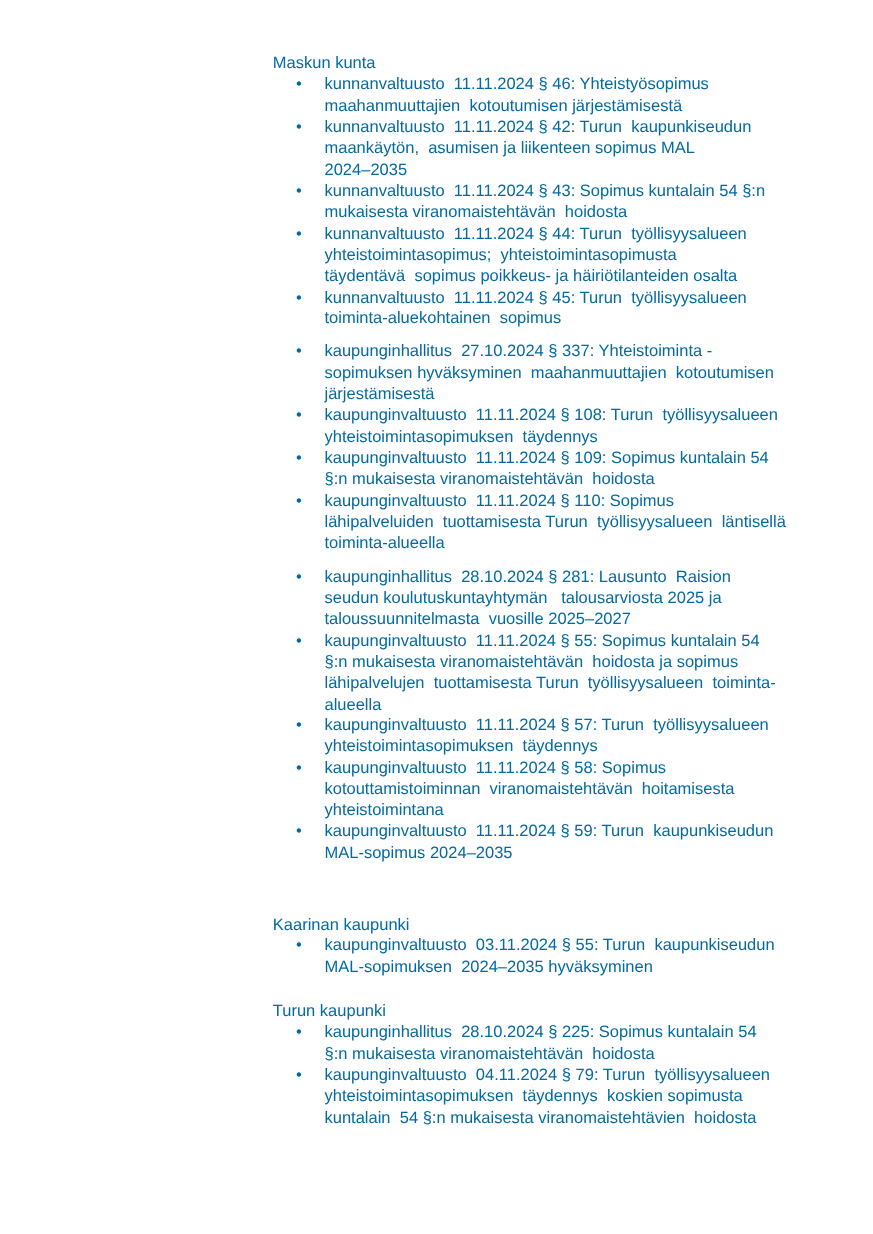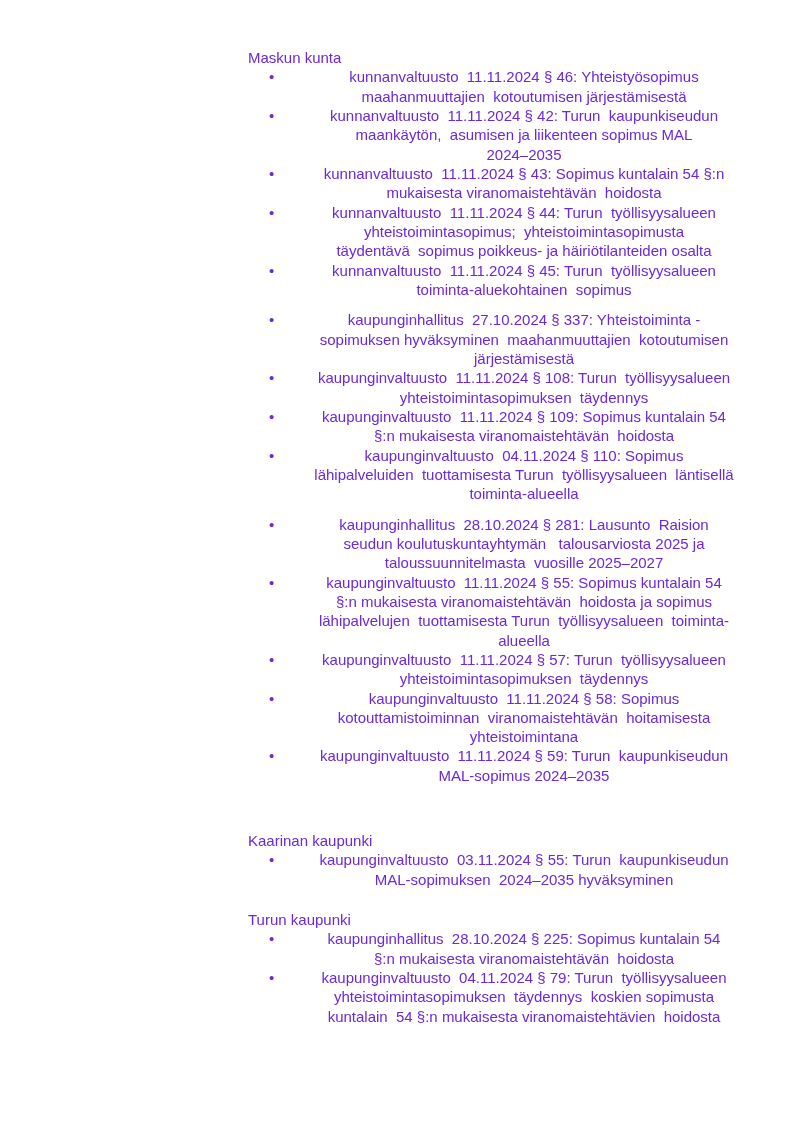--- a/index.html
+++ b/index.html
@@ -48,28 +48,27 @@
     align-items: baseline;
   }
   .bullet {
     flex: 0 0 47px;
     box-sizing: border-box;
     padding-left: 21px;
   }
   .item-text {
     flex: 1 1 auto;
     white-space: pre-wrap;
-    text-align: center;
   }
 </style>
 </head>
 <body style="background: rgb(255, 255, 255);">
 
 <div class="page">
-  <div class="content" style="color: #6d28d9;">
+  <div class="content" style="color: #0369a1;">
 
     <div class="muni-section">
       <div class="section-title">Maskun kunta</div>
       <ul class="decision-list">
         <li class="decision-item">
           <span class="bullet">•</span>
           <span class="item-text">kunnanvaltuusto  11.11.2024 § 46: Yhteistyösopimus
 maahanmuuttajien  kotoutumisen järjestämisestä</span>
         </li>
         <li class="decision-item">
@@ -110,21 +109,21 @@
           <span class="item-text">kaupunginvaltuusto  11.11.2024 § 108: Turun  työllisyysalueen
 yhteistoimintasopimuksen  täydennys</span>
         </li>
         <li class="decision-item">
           <span class="bullet">•</span>
           <span class="item-text">kaupunginvaltuusto  11.11.2024 § 109: Sopimus kuntalain 54
 §:n mukaisesta viranomaistehtävän  hoidosta</span>
         </li>
         <li class="decision-item">
           <span class="bullet">•</span>
-          <span class="item-text">kaupunginvaltuusto  04.11.2024 § 110: Sopimus
+          <span class="item-text">kaupunginvaltuusto  11.11.2024 § 110: Sopimus
 lähipalveluiden  tuottamisesta Turun  työllisyysalueen  läntisellä
 toiminta-alueella</span>
         </li>
       </ul>
     </div>
 
     <div class="muni-section">
       <ul class="decision-list">
         <li class="decision-item">
           <span class="bullet">•</span>

